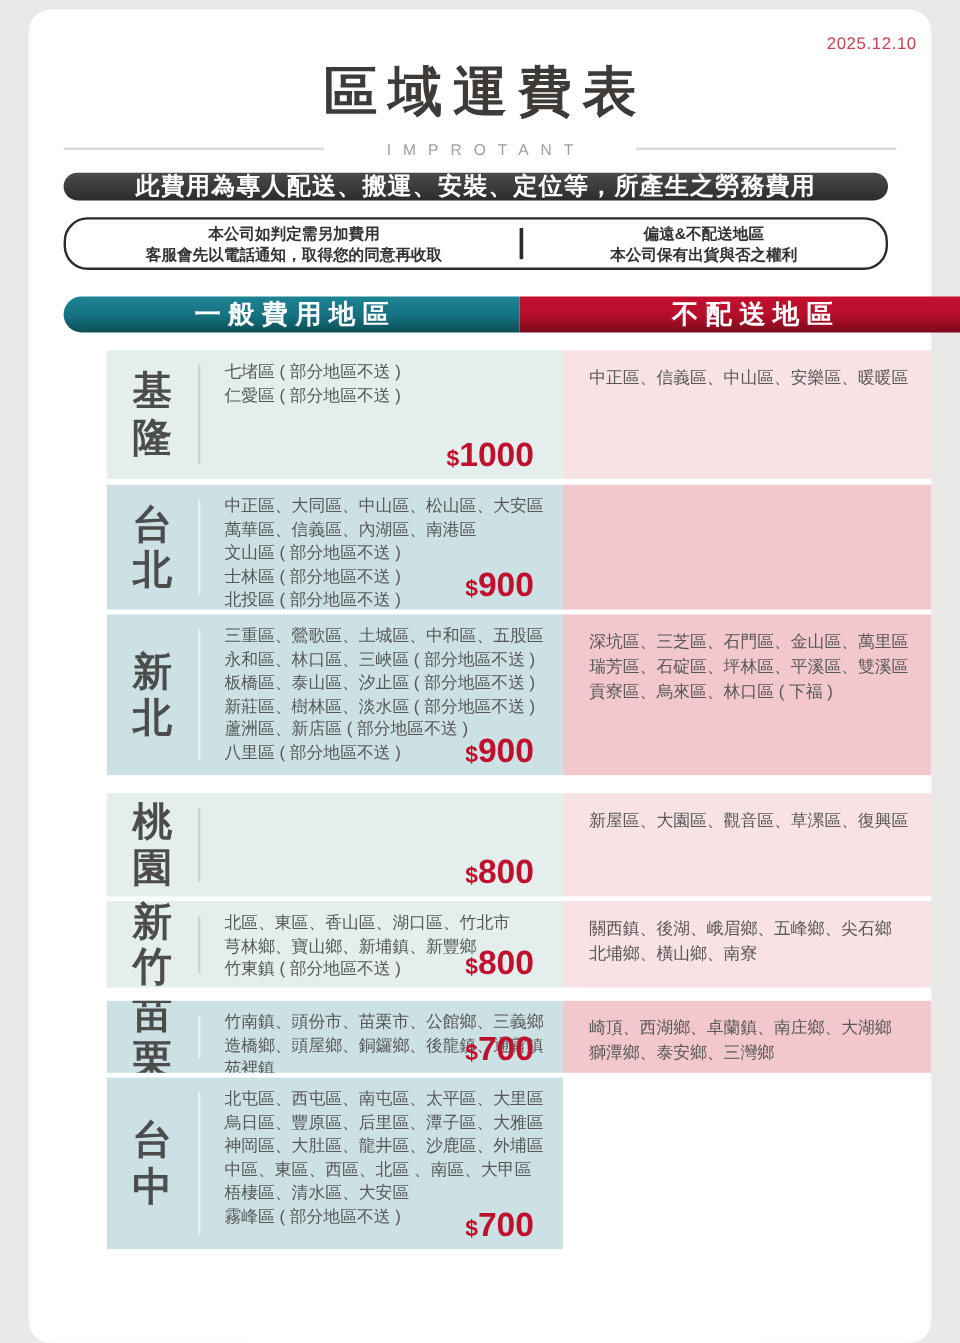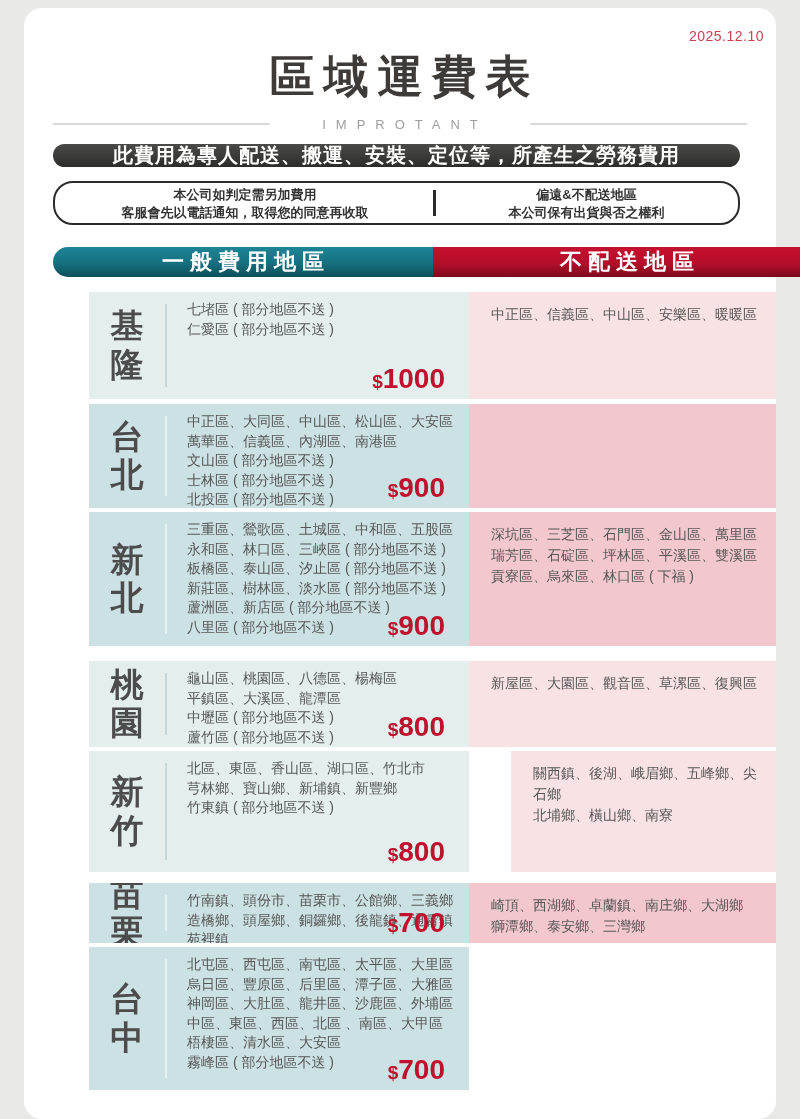--- a/index.html
+++ b/index.html
@@ -80,21 +80,21 @@
     flex:1;border-radius:0 18px 18px 0;
     background:linear-gradient(180deg,#c5102f 0%,#b40e2a 55%,#7c0a1d 100%);
   }
   
   .rows{margin:15px 0 0 29px;width:687px;padding-left:36px;}
   .row{display:flex;}
   .r0{height:107px;margin-bottom:5px;}
   .r1{height:104px;margin-bottom:4px;}
   .r2{height:134px;margin-bottom:15px;}
   .r3{height:86px;margin-bottom:4px;}
-  .r4{height:121px;margin-bottom:11px;gap:42px;}
+  .r4{height:72px;margin-bottom:11px;}
   .r5{height:60px;margin-bottom:4px;}
   .r6{height:143px;}
   .cl{
     box-sizing:border-box;width:380px;position:relative;
     display:flex;align-items:stretch;overflow:hidden;
   }
   .cr{
     box-sizing:border-box;flex:1;
     padding:12px 10px 0 22px;
     font-size:14px;line-height:21px;color:#575757;
@@ -205,24 +205,20 @@
       </div>
       <div class="cr">深坑區、三芝區、石門區、金山區、萬里區
 瑞芳區、石碇區、坪林區、平溪區、雙溪區
 貢寮區、烏來區、林口區 ( 下福 )</div>
     </div>
 
     <div class="row r3 light">
       <div class="cl">
         <div class="city"><span class="city-inner">桃園</span></div>
         <div class="vline"></div>
-        <div class="areas">龜山區、桃園區、八德區、楊梅區
-平鎮區、大溪區、龍潭區
-中壢區 ( 部分地區不送 )
-蘆竹區 ( 部分地區不送 )</div>
         <div class="price"><span class="cur">$</span><span class="amt">800</span></div>
       </div>
       <div class="cr">新屋區、大園區、觀音區、草漯區、復興區</div>
     </div>
 
     <div class="row r4 light">
       <div class="cl">
         <div class="city"><span class="city-inner">新竹</span></div>
         <div class="vline"></div>
         <div class="areas">北區、東區、香山區、湖口區、竹北市

